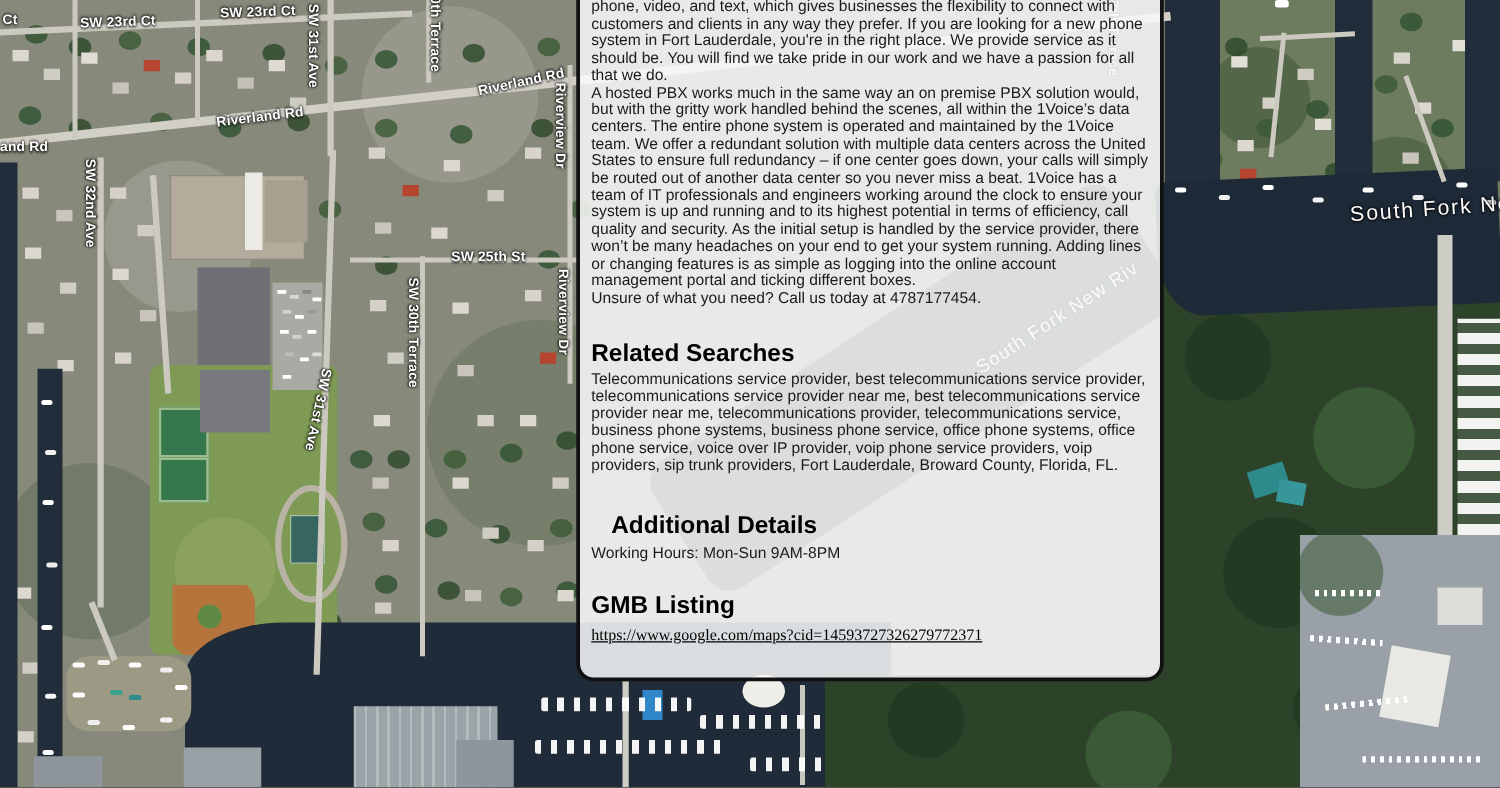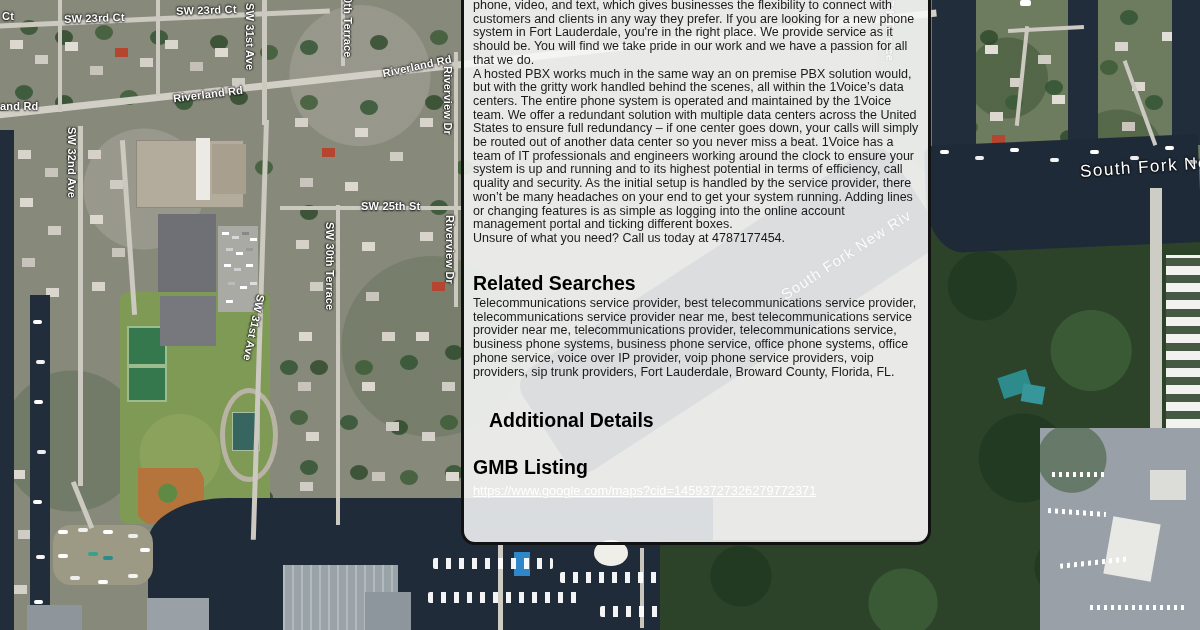--- a/index.html
+++ b/index.html
@@ -165,42 +165,42 @@
       text-shadow:0 0 2px rgba(0,0,0,.9),0 1px 2px rgba(0,0,0,.75),0 -1px 2px rgba(0,0,0,.6);
       white-space:nowrap;letter-spacing:.2px;}
   .ml.v{writing-mode:vertical-rl;}
   #lb-ct{left:2px;top:10px;}
   #lb-23a{left:64px;top:12px;transform:rotate(-2deg);}
   #lb-23b{left:176px;top:4px;transform:rotate(-2deg);}
   #lb-31top{left:244px;top:3px;}
   #lb-0terr{left:342px;top:-3px;}
   #lb-rivrd-r{left:382px;top:60px;transform:rotate(-12deg);}
   #lb-rvw-t{left:442px;top:66px;}
-  #lb-andrd{left:0;top:100px;}
+  #lb-andrd{left:0;top:112px;}
   #lb-rivrd-m{left:173px;top:88px;transform:rotate(-7deg);}
   #lb-32nd{left:66px;top:127px;}
   #lb-25th{left:361px;top:200px;}
   #lb-30terr{left:324px;top:222px;}
   #lb-rvw-m{left:444px;top:215px;}
   #lb-31mid{left:248px;top:294px;transform:rotate(12deg);}
   #lb-sfnew{left:1080px;top:158px;font-size:17px;font-weight:500;letter-spacing:1.5px;transform:rotate(-4deg);}
   #lb-sfcard{left:783px;top:288px;font-size:15px;font-weight:500;letter-spacing:1px;
     transform:rotate(-33deg);transform-origin:left center;}
   #lb-27terr{left:884px;top:-6px;opacity:.9;}
   
   #card{position:absolute;z-index:10;left:461px;top:-24px;width:470px;height:569px;
     box-sizing:border-box;background:rgba(249,250,250,.86);border:3px solid #121212;
     border-radius:14px;padding:20px 9px 10px 9px;overflow:hidden;color:#1a1a1a;}
   #card p{margin:0;font-size:12.5px;line-height:13.7px;}
   #card p.intro{}
   #card h2{font-size:19.5px;line-height:1.15;font-weight:bold;color:#000;}
   #card h2.h-related{margin:26px 0 3px;}
   #card h2.h-details{margin:30px 16px 4px;}
   #card h2.h-gmb{margin:24px 0 3px;}
-  #card a{color:#ffffff;text-decoration:underline;font-size:12.8px;line-height:15px;}
+  #card a{color:#000000;text-decoration:underline;font-size:12.8px;line-height:15px;font-family:Liberation Serif, serif;}
 </style>
 </head>
 <body>
 
 <div id="stage">
   <div id="map">
     <div class="layer" id="suburb"></div>
     <div class="layer" id="land-tr"></div>
     <div class="layer" id="trees"></div>
     <div class="layer" id="roofs"></div>
@@ -297,16 +297,17 @@
     <div class="ml v" id="lb-27terr">27th Terrace</div>
   </div>
 
   <div id="card">
     <p class="intro">phone, video, and text, which gives businesses the flexibility to connect with customers and clients in any way they prefer. If you are looking for a new phone system in Fort Lauderdale, you're in the right place. We provide service as it should be. You will find we take pride in our work and we have a passion for all that we do.</p>
     <p>A hosted PBX works much in the same way an on premise PBX solution would, but with the gritty work handled behind the scenes, all within the 1Voice’s data centers. The entire phone system is operated and maintained by the 1Voice team. We offer a redundant solution with multiple data centers across the United States to ensure full redundancy – if one center goes down, your calls will simply be routed out of another data center so you never miss a beat. 1Voice has a team of IT professionals and engineers working around the clock to ensure your system is up and running and to its highest potential in terms of efficiency, call quality and security. As the initial setup is handled by the service provider, there won’t be many headaches on your end to get your system running. Adding lines or changing features is as simple as logging into the online account management portal and ticking different boxes.</p>
     <p>Unsure of what you need? Call us today at 4787177454.</p>
     <h2 class="h-related">Related Searches</h2>
     <p>Telecommunications service provider, best telecommunications service provider, telecommunications service provider near me, best telecommunications service provider near me, telecommunications provider, telecommunications service, business phone systems, business phone service, office phone systems, office phone service, voice over IP provider, voip phone service providers, voip providers, sip trunk providers, Fort Lauderdale, Broward County, Florida, FL.</p>
     <h2 class="h-details">Additional Details</h2>
+    <p>Working Hours: Mon-Sun 9AM-8PM</p>
     <h2 class="h-gmb">GMB Listing</h2>
     <a href="#">https://www.google.com/maps?cid=14593727326279772371</a>
   </div>
 </div>
 
 </body></html>

